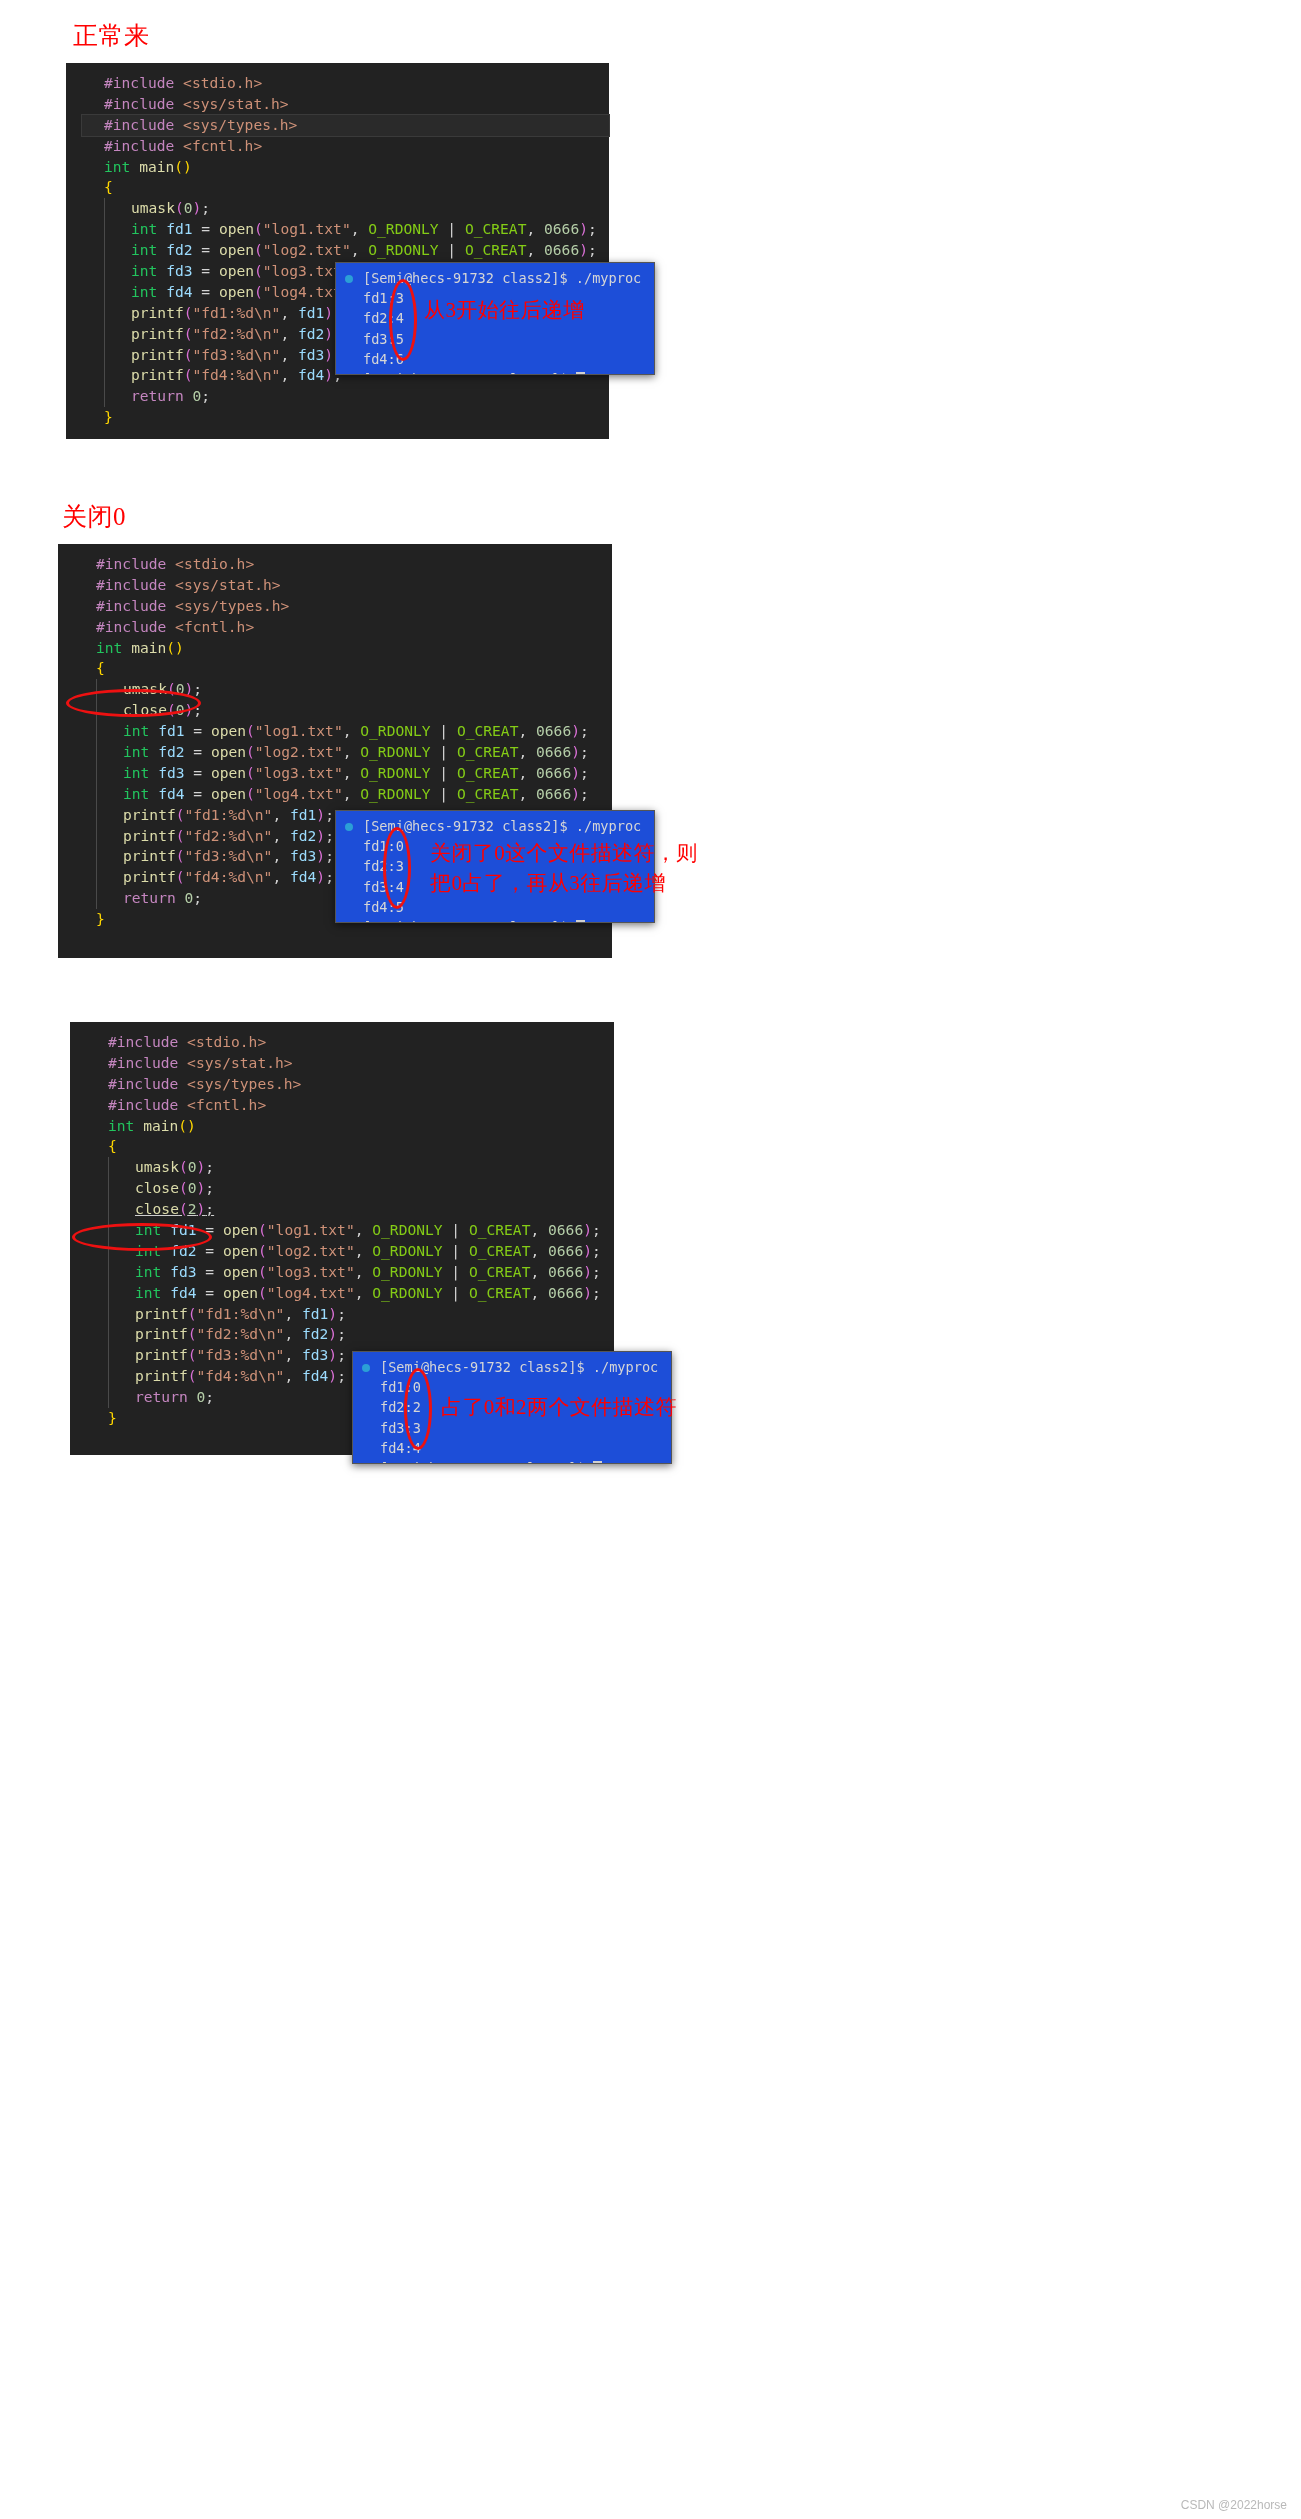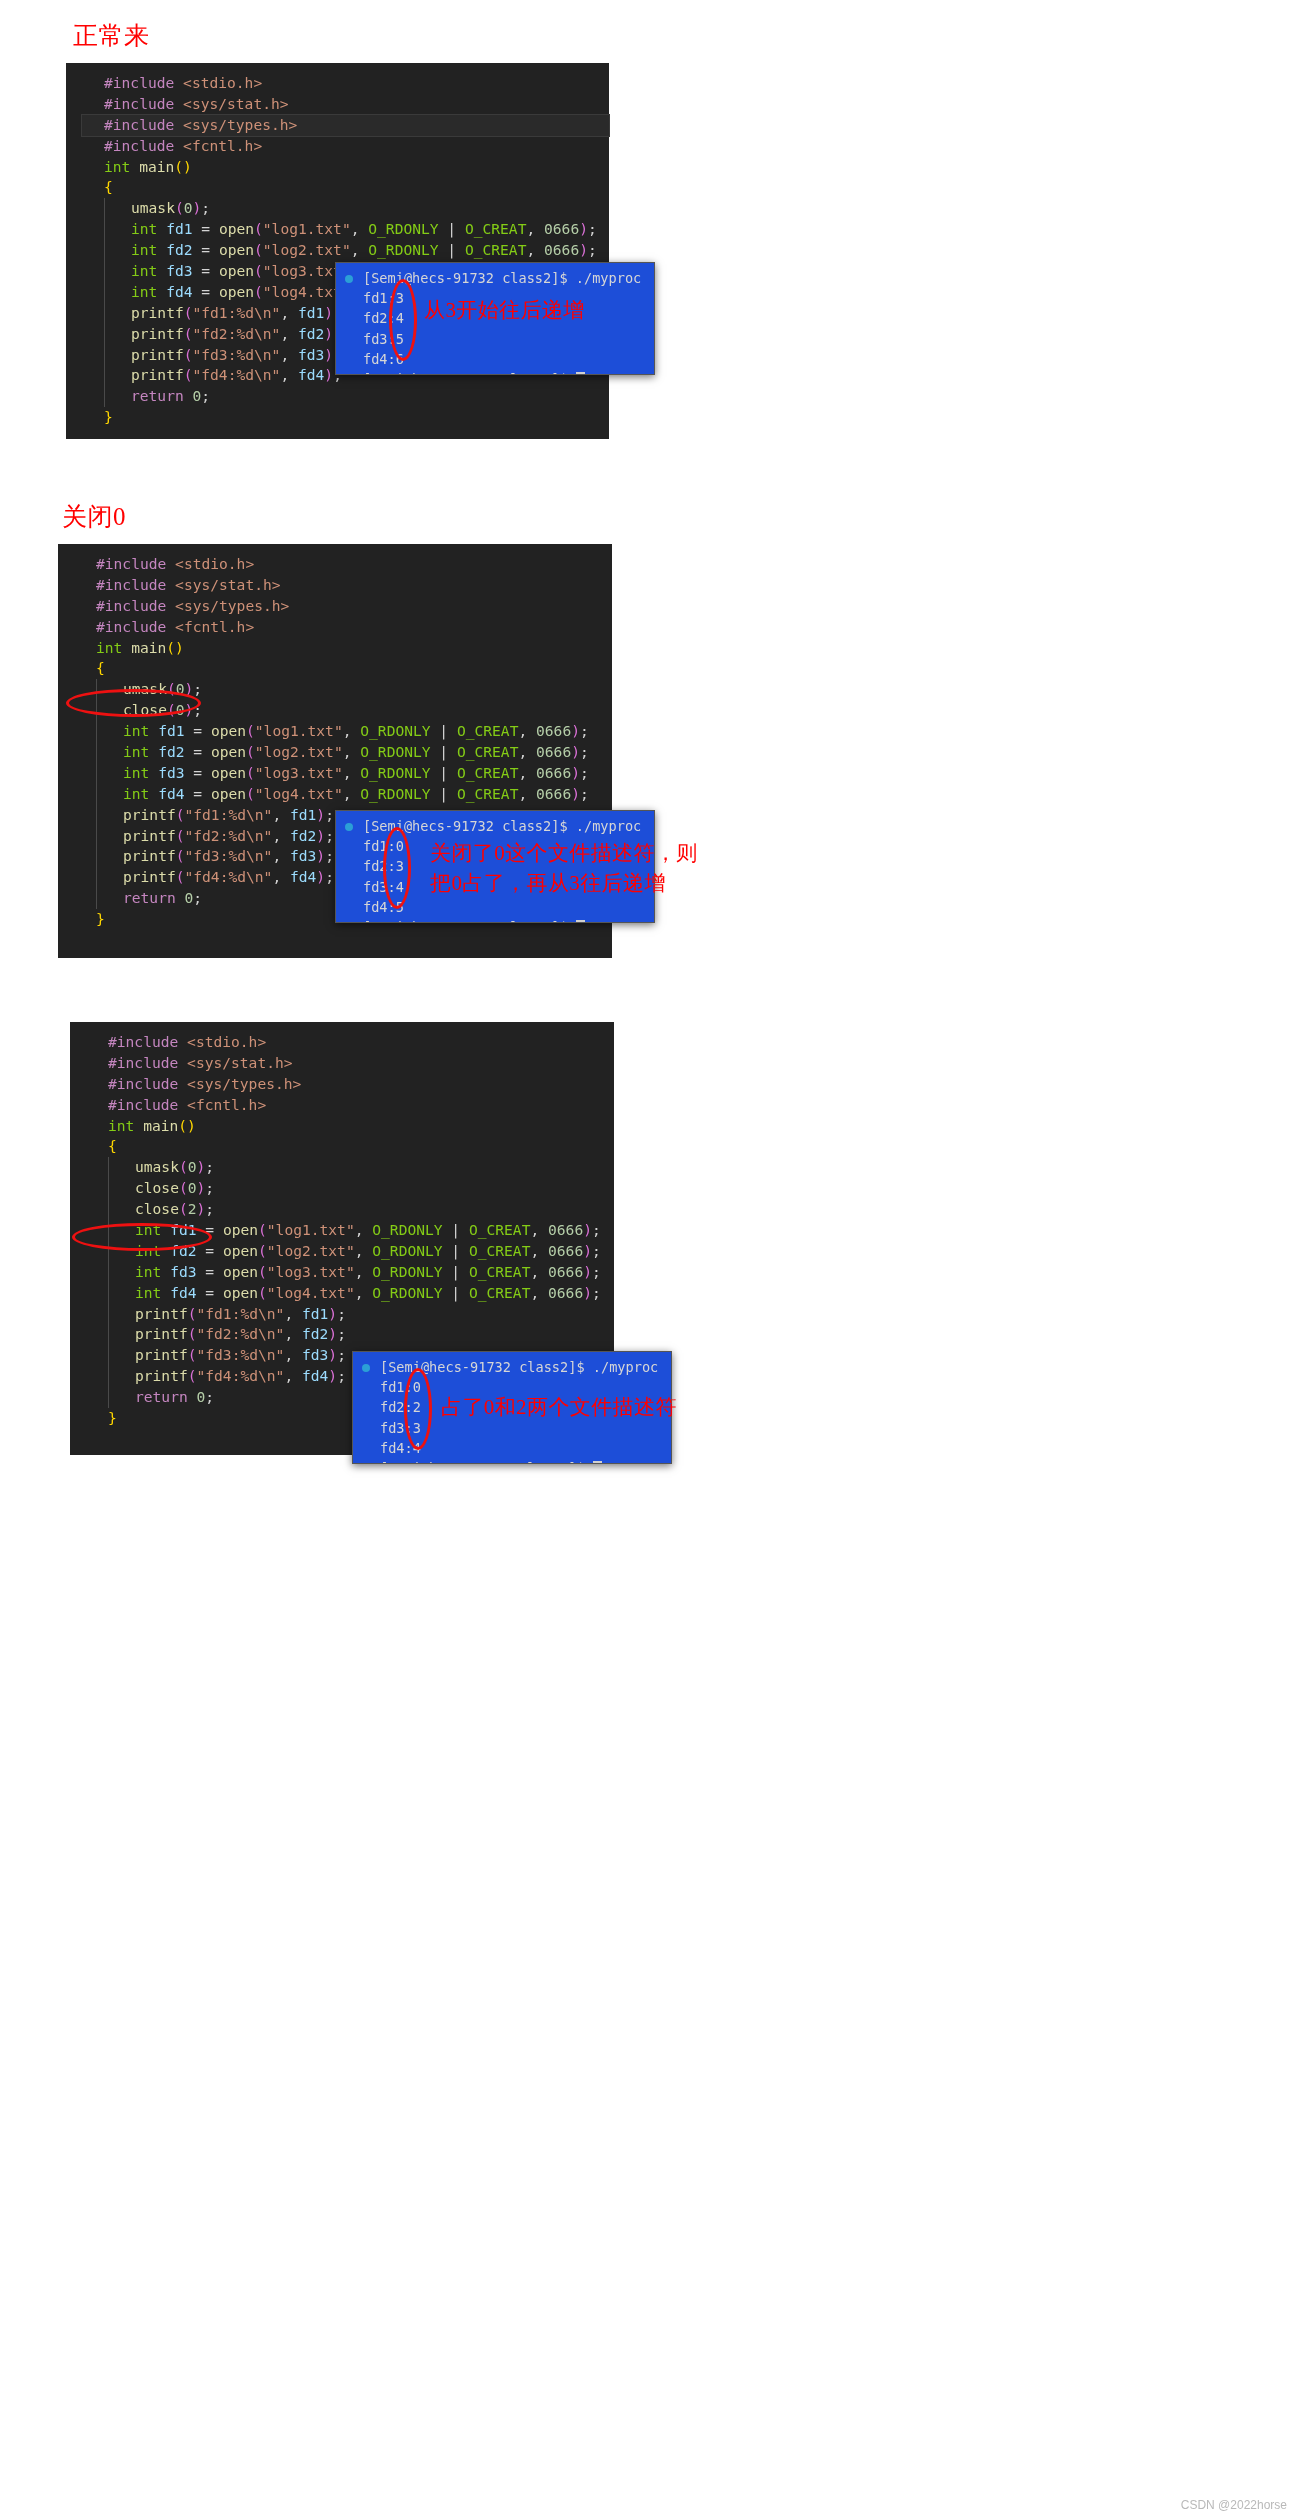--- a/index.html
+++ b/index.html
@@ -60,21 +60,21 @@
     left: 22px;
     top: 0;
     bottom: 0;
     width: 1px;
     background: #4a4a4a;
   }
 
   
   .t-pre   { color: #c586c0; }   
   .t-inc   { color: #ce9178; }   
-  .t-kw    { color: #84cc16; }   
+  .t-kw    { color: #22c55e; }   
   .t-fn    { color: #dcdcaa; }   
   .t-brkY  { color: #ffd700; }   
   .t-brkM  { color: #da70d6; }   
   .t-num   { color: #b5cea8; }   
   .t-str   { color: #ce9178; }   
   .t-const { color: #84cc16; }   
   .t-op    { color: #d4d4d4; }
   .t-var   { color: #9cdcfe; }
   .t-ret   { color: #c586c0; }   
   .t-punc  { color: #d4d4d4; }
@@ -232,21 +232,21 @@
 <div class="section" style="top:1022px; left:0;">
   <div class="code-block" style="margin-left:70px; width:544px; height:433px;">
       <div class="code-line"><span class="t-pre">#include</span><span class="t-op"> </span><span class="t-inc">&lt;stdio.h&gt;</span></div>
       <div class="code-line"><span class="t-pre">#include</span><span class="t-op"> </span><span class="t-inc">&lt;sys/stat.h&gt;</span></div>
       <div class="code-line"><span class="t-pre">#include</span><span class="t-op"> </span><span class="t-inc">&lt;sys/types.h&gt;</span></div>
       <div class="code-line"><span class="t-pre">#include</span><span class="t-op"> </span><span class="t-inc">&lt;fcntl.h&gt;</span></div>
       <div class="code-line"><span class="t-kw">int</span><span class="t-op"> </span><span class="t-fn">main</span><span class="t-brkY">()</span></div>
       <div class="code-line"><span class="t-brkY">{</span></div>
       <div class="code-line guide" style="padding-left: 49px;"><span class="t-fn">umask</span><span class="t-brkM">(</span><span class="t-num">0</span><span class="t-brkM">)</span><span class="t-punc">;</span></div>
       <div class="code-line guide" style="padding-left: 49px;"><span class="t-fn">close</span><span class="t-brkM">(</span><span class="t-num">0</span><span class="t-brkM">)</span><span class="t-punc">;</span></div>
-      <div class="code-line guide" style="padding-left: 49px;"><span class="t-fn">close</span><span class="t-brkM">(</span><span class="t-num">2</span><span class="t-brkM">)</span><span class="t-punc">;</span></div>
+      <div class="code-line guide" style="padding-left: 49px; text-decoration: underline;"><span class="t-fn">close</span><span class="t-brkM">(</span><span class="t-num">2</span><span class="t-brkM">)</span><span class="t-punc">;</span></div>
       <div class="code-line guide" style="padding-left: 49px;"><span class="t-kw">int</span><span class="t-op"> </span><span class="t-var">fd1</span><span class="t-op"> = </span><span class="t-fn">open</span><span class="t-brkM">(</span><span class="t-str">"log1.txt"</span><span class="t-punc">, </span><span class="t-const">O_RDONLY</span><span class="t-op"> | </span><span class="t-const">O_CREAT</span><span class="t-punc">, </span><span class="t-num">0666</span><span class="t-brkM">)</span><span class="t-punc">;</span></div>
       <div class="code-line guide" style="padding-left: 49px;"><span class="t-kw">int</span><span class="t-op"> </span><span class="t-var">fd2</span><span class="t-op"> = </span><span class="t-fn">open</span><span class="t-brkM">(</span><span class="t-str">"log2.txt"</span><span class="t-punc">, </span><span class="t-const">O_RDONLY</span><span class="t-op"> | </span><span class="t-const">O_CREAT</span><span class="t-punc">, </span><span class="t-num">0666</span><span class="t-brkM">)</span><span class="t-punc">;</span></div>
       <div class="code-line guide" style="padding-left: 49px;"><span class="t-kw">int</span><span class="t-op"> </span><span class="t-var">fd3</span><span class="t-op"> = </span><span class="t-fn">open</span><span class="t-brkM">(</span><span class="t-str">"log3.txt"</span><span class="t-punc">, </span><span class="t-const">O_RDONLY</span><span class="t-op"> | </span><span class="t-const">O_CREAT</span><span class="t-punc">, </span><span class="t-num">0666</span><span class="t-brkM">)</span><span class="t-punc">;</span></div>
       <div class="code-line guide" style="padding-left: 49px;"><span class="t-kw">int</span><span class="t-op"> </span><span class="t-var">fd4</span><span class="t-op"> = </span><span class="t-fn">open</span><span class="t-brkM">(</span><span class="t-str">"log4.txt"</span><span class="t-punc">, </span><span class="t-const">O_RDONLY</span><span class="t-op"> | </span><span class="t-const">O_CREAT</span><span class="t-punc">, </span><span class="t-num">0666</span><span class="t-brkM">)</span><span class="t-punc">;</span></div>
       <div class="code-line guide" style="padding-left: 49px;"><span class="t-fn">printf</span><span class="t-brkM">(</span><span class="t-str">"fd1:%d\n"</span><span class="t-punc">, </span><span class="t-var">fd1</span><span class="t-brkM">)</span><span class="t-punc">;</span></div>
       <div class="code-line guide" style="padding-left: 49px;"><span class="t-fn">printf</span><span class="t-brkM">(</span><span class="t-str">"fd2:%d\n"</span><span class="t-punc">, </span><span class="t-var">fd2</span><span class="t-brkM">)</span><span class="t-punc">;</span></div>
       <div class="code-line guide" style="padding-left: 49px;"><span class="t-fn">printf</span><span class="t-brkM">(</span><span class="t-str">"fd3:%d\n"</span><span class="t-punc">, </span><span class="t-var">fd3</span><span class="t-brkM">)</span><span class="t-punc">;</span></div>
       <div class="code-line guide" style="padding-left: 49px;"><span class="t-fn">printf</span><span class="t-brkM">(</span><span class="t-str">"fd4:%d\n"</span><span class="t-punc">, </span><span class="t-var">fd4</span><span class="t-brkM">)</span><span class="t-punc">;</span></div>
       <div class="code-line guide" style="padding-left: 49px;"><span class="t-ret">return</span><span class="t-op"> </span><span class="t-num">0</span><span class="t-punc">;</span></div>
       <div class="code-line"><span class="t-brkY">}</span></div>

